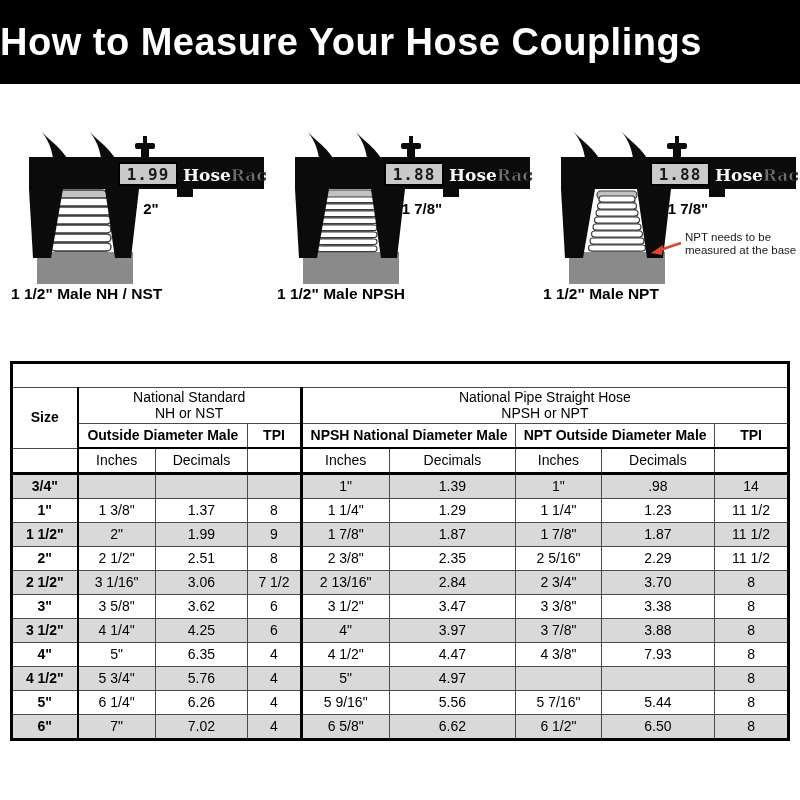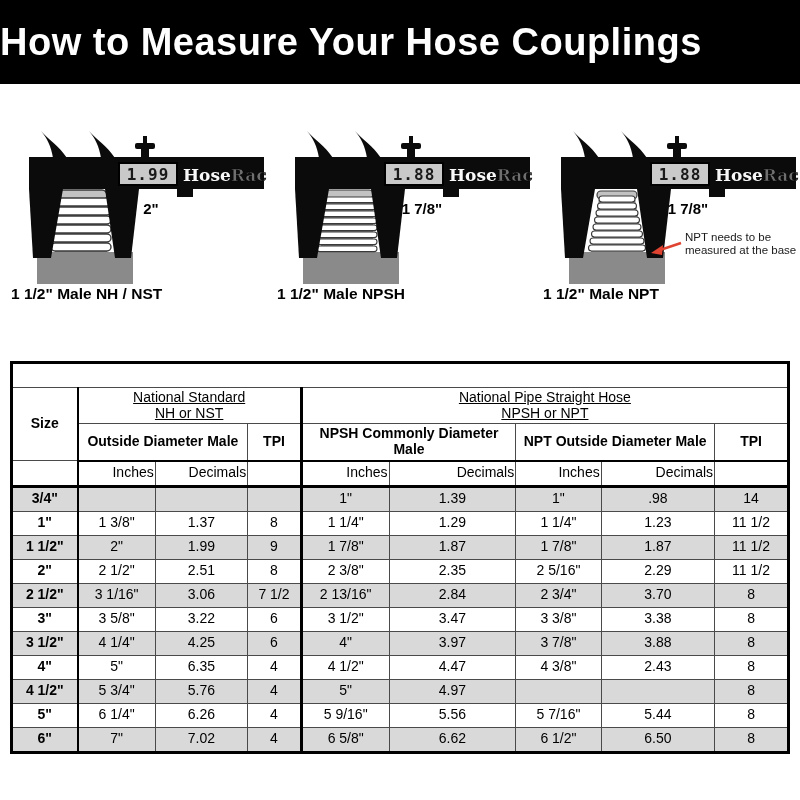--- a/index.html
+++ b/index.html
@@ -19,27 +19,27 @@
   .meas-label{font-family:"Liberation Sans",sans-serif;font-weight:bold;font-size:15px;fill:#000;}
   .caption{font-family:"Liberation Sans",sans-serif;font-weight:bold;font-size:15.5px;fill:#000;}
   .npt-note{font-family:"Liberation Sans",sans-serif;font-size:11.5px;fill:#1a1a1a;}
 
   
   .table-wrap{margin:52px 10px 0 10px;}
   table.threads{width:780px;border-collapse:collapse;border:3px solid #000;table-layout:fixed;}
   table.threads th,table.threads td{border:1px solid #4a4a4a;text-align:center;vertical-align:middle;
       font-size:14px;padding:2px 1px;height:19px;line-height:1.12;background:#fff;}
   th.title-row{background:#000;color:#fff;font-size:36px;font-weight:bold;height:70px;border:1px solid #000;letter-spacing:0.5px;}
-  th.group-head{font-weight:normal;font-size:14.5px;white-space:pre-line;height:44px;text-decoration:underline;}
+  th.group-head{font-weight:normal;font-size:14.5px;white-space:pre-line;height:44px;}
   th.gray-head{background:#d9d9d9;font-weight:bold;font-size:14.5px;height:22px;}
   th.sub-head{font-weight:normal;font-size:14.5px;height:24px;}
   th.size-head{font-weight:bold;font-size:15px;}
   .group-end{border-right:3px solid #000 !important;}
   .size-col{border-right:2px solid #000 !important;}
-  thead tr.last-head th{border-bottom:3px solid #000;text-align:right;}
+  thead tr.last-head th{border-bottom:3px solid #000;}
   thead tr.gray-row th{border-bottom:2px solid #000;}
   tbody tr.stripe td{background:#d9d9d9;}
   td.size-cell{font-weight:bold;}
 </style>
 </head>
 <body>
 
 <div class="page">
 
   <div class="banner">
@@ -186,21 +186,21 @@
         <tr>
           <th class="size-head size-col" rowspan="2">Size</th>
           <th class="group-head group-end" colspan="3">National Standard
 NH or NST</th>
           <th class="group-head" colspan="5">National Pipe Straight Hose
 NPSH or NPT</th>
         </tr>
         <tr class="gray-row">
           <th class="gray-head" colspan="2">Outside Diameter Male</th>
           <th class="gray-head group-end">TPI</th>
-          <th class="gray-head" colspan="2">NPSH Commonly Diameter Male</th>
+          <th class="gray-head" colspan="2">NPSH National Diameter Male</th>
           <th class="gray-head" colspan="2">NPT Outside Diameter Male</th>
           <th class="gray-head">TPI</th>
         </tr>
         <tr class="last-head">
           <th class="sub-head size-col"></th>
           <th class="sub-head">Inches</th>
           <th class="sub-head">Decimals</th>
           <th class="sub-head group-end"></th>
           <th class="sub-head">Inches</th>
           <th class="sub-head">Decimals</th>
@@ -261,21 +261,21 @@
             <td class="group-end">7 1/2</td>
             <td>2 13/16"</td>
             <td>2.84</td>
             <td>2 3/4"</td>
             <td>3.70</td>
             <td>8</td>
           </tr>
           <tr>
             <td class="size-cell size-col">3"</td>
             <td>3 5/8"</td>
-            <td>3.22</td>
+            <td>3.62</td>
             <td class="group-end">6</td>
             <td>3 1/2"</td>
             <td>3.47</td>
             <td>3 3/8"</td>
             <td>3.38</td>
             <td>8</td>
           </tr>
           <tr class="stripe">
             <td class="size-cell size-col">3 1/2"</td>
             <td>4 1/4"</td>
@@ -288,21 +288,21 @@
             <td>8</td>
           </tr>
           <tr>
             <td class="size-cell size-col">4"</td>
             <td>5"</td>
             <td>6.35</td>
             <td class="group-end">4</td>
             <td>4 1/2"</td>
             <td>4.47</td>
             <td>4 3/8"</td>
-            <td>2.43</td>
+            <td>7.93</td>
             <td>8</td>
           </tr>
           <tr class="stripe">
             <td class="size-cell size-col">4 1/2"</td>
             <td>5 3/4"</td>
             <td>5.76</td>
             <td class="group-end">4</td>
             <td>5"</td>
             <td>4.97</td>
             <td></td>

